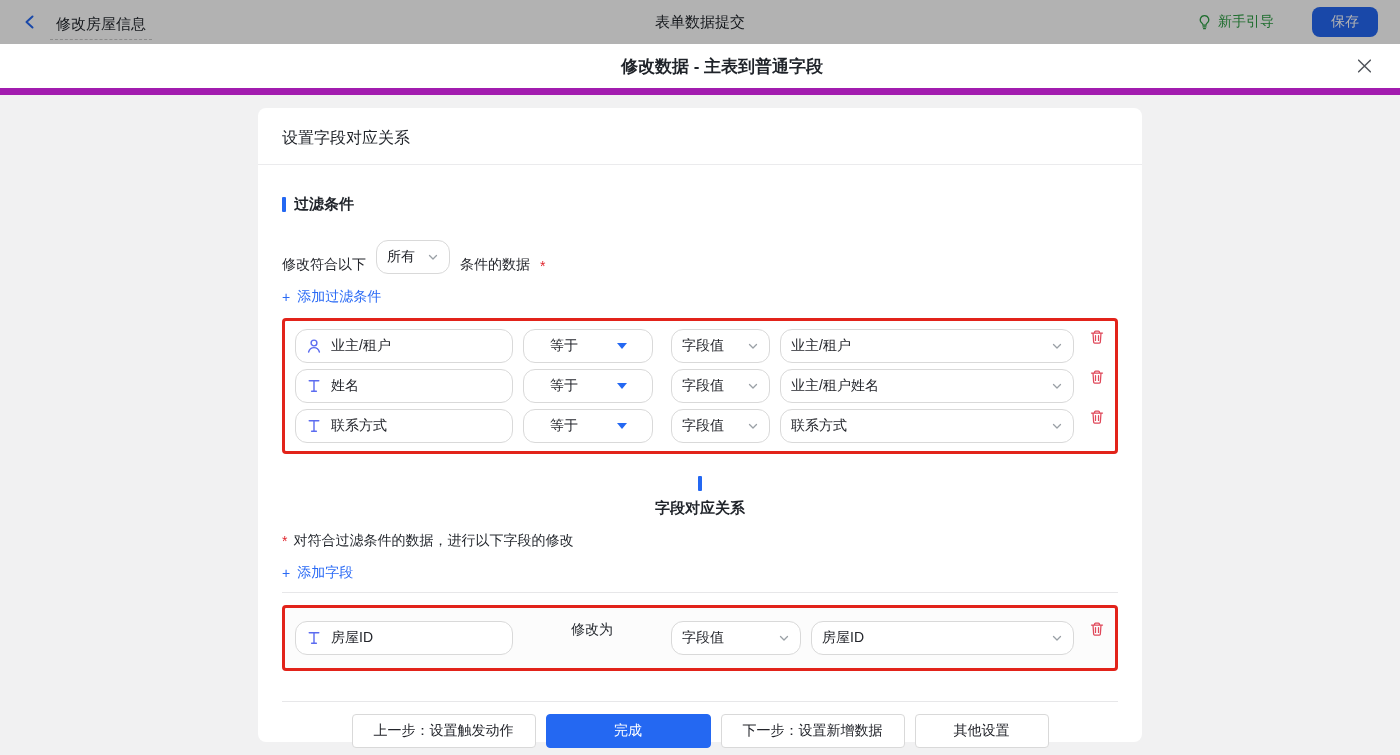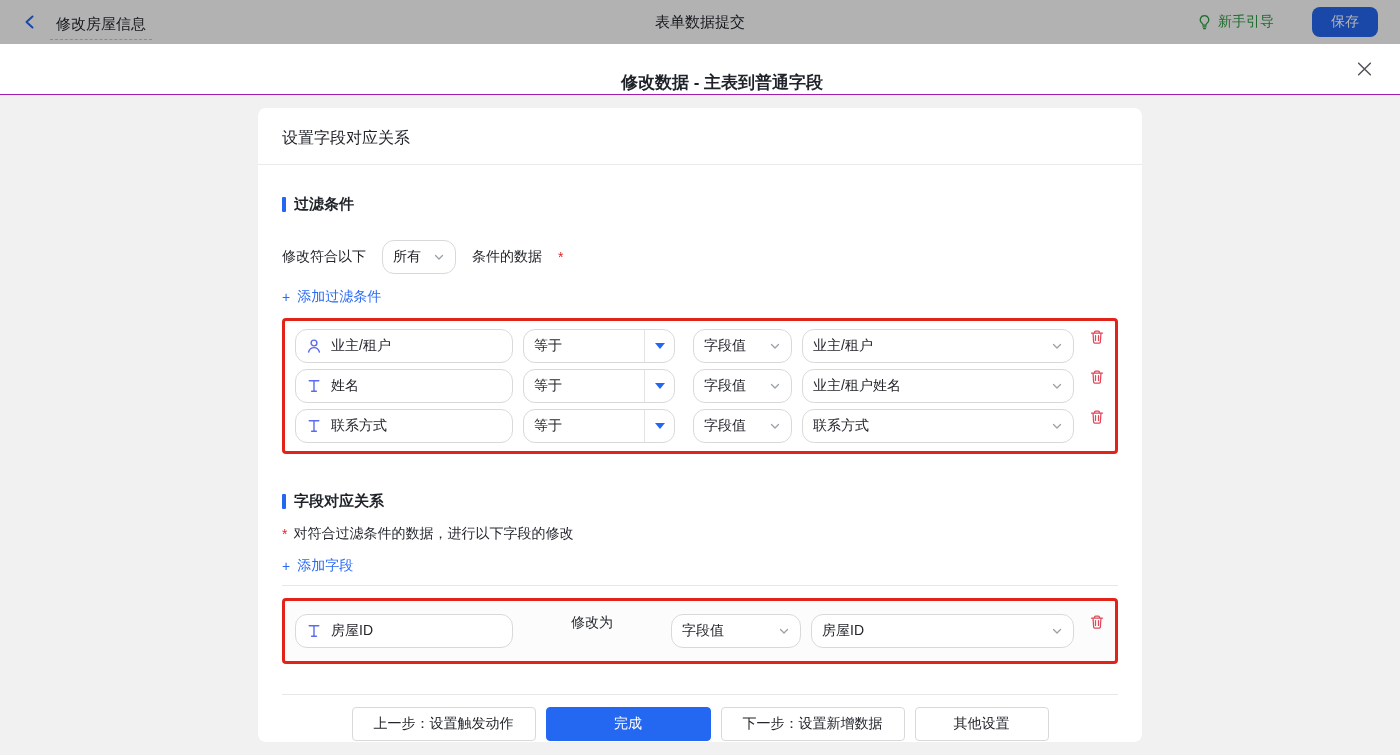--- a/index.html
+++ b/index.html
@@ -10,55 +10,55 @@
   .topbar { position:relative; height:44px; background:#ffffff; display:flex; align-items:center; padding:0 22px; }
   .topbar-dim { position:absolute; inset:0; background:rgba(0,0,0,0.30); z-index:10; }
   .back-btn { display:flex; align-items:center; color:#2468f2; cursor:pointer; }
   .back-label { margin-left:12px; font-size:15px; color:#1f2329; padding:10px 6px 5px 6px; border-bottom:1px dashed #c9c9c9; }
   .topbar-center { position:absolute; left:0; right:0; text-align:center; font-size:15px; color:#1f2329; }
   .topbar-right { margin-left:auto; display:flex; align-items:center; gap:38px; position:relative; }
   .guide-link { display:flex; align-items:center; gap:6px; color:#2e9e44; font-size:14px; cursor:pointer; }
   .save-btn { background:#2468f2; color:#fff; border:none; border-radius:8px; height:30px; padding:0 19px; font-size:14px; cursor:pointer; font-family:inherit; }
 
   
-  .modal-header { position:relative; height:51px; background:#fff; border-bottom:1px solid #a21caf; display:flex; align-items:flex-end; justify-content:center;padding-left:44px; }
+  .modal-header { position:relative; height:51px; background:#fff; border-bottom:7px solid #a21caf; display:flex; align-items:center; justify-content:center;padding-left:44px; }
   .modal-title { font-size:17px; font-weight:bold; color:#1f2329; }
   .close-btn { position:absolute; right:27px; top:50%; transform:translateY(-50%); color:#51555c; cursor:pointer; display:flex; }
 
   
   .modal-body { height:660px; padding-top:13px; }
   .card { width:884px; height:634px; margin:0 auto; background:#fff; border-radius:8px; }
   .card-header { padding:20px 24px 15px 24px; font-size:16px; color:#1f2329; border-bottom:1px solid #ebebed; }
   .card-content { padding:0 24px; }
 
   .section-title { display:flex; align-items:center; gap:8px; font-size:15px; font-weight:bold; color:#1f2329; }
   .section-bar { width:4px; height:15px; background:#2468f2; border-radius:1px; }
   .sec1 { margin-top:30px; }
 
-  .match-line { margin-top:26px; display:flex; align-items:center; gap:16px; font-size:14px; }
+  .match-line { margin-top:26px; display:flex; align-items:flex-end; gap:10px; font-size:14px; }
   .req { color:#e0242c; font-size:14px; }
   .add-link { margin-top:14px; display:flex; align-items:center; gap:7px; color:#2a6af5; font-size:14px; cursor:pointer; width:max-content; }
 
   .sel { height:34px; border:1px solid #d9d9d9; border-radius:12px; background:#fff; display:flex; align-items:center; padding:0 10px; font-size:14px; color:#23252b; cursor:pointer; }
   .match-select { width:74px; justify-content:space-between; }
 
   .red-box { margin-top:12px; border:3px solid #e2231a; border-radius:4px; padding:8px 10px; display:flex; flex-direction:column; gap:6px; }
   .red-box.mapping { padding:13px 10px; background:#fcfcfc; }
   .cond-row { display:flex; align-items:flex-start; }
   .field-box { width:218px; gap:9px; cursor:text; }
   .field-icon { display:flex; color:#5b6bf0; flex:none; }
-  .op-select { width:152px; margin-left:10px; padding:0; }
+  .op-select { width:130px; margin-left:10px; padding:16px; }
   .op-label { flex:1; padding:0 10px; }
   .op-caret { width:30px; align-self:stretch; border-left:1px solid #e4e4e6; display:flex; align-items:center; justify-content:center; }
   .tri-down { width:0; height:0; border-left:5px solid transparent; border-right:5px solid transparent; border-top:6px solid #2468f2; }
   .type-select { width:99px; margin-left:18px; justify-content:space-between; }
   .val-select { flex:1; margin-left:10px; justify-content:space-between; }
   .trash-btn { margin-left:15px; color:#e0485a; display:flex; cursor:pointer; flex:none; }
 
-  .sec2 { margin-top:38px; }
+  .sec2 { margin-top:22px;flex-direction:column; }
   .desc-line { margin-top:14px; display:flex; align-items:center; gap:6px; font-size:14px; color:#1f2329; }
   .cols-header { margin-top:17px; display:flex; font-size:14px; color:#1f2329; }
   .col-target { width:545px; }
   .cols-divider { margin-top:10px; height:1px; background:#e7e7e9; }
 
   .modify-label { width:158px; text-align:center; font-size:14px; color:#1f2329; }
   .type-select.wide { width:130px; margin-left:0; }
 
   .footer-divider { margin-top:30px; height:1px; background:#e7e7e9; }
   .footer-buttons { margin-top:12px; display:flex; justify-content:center; gap:10px; }

